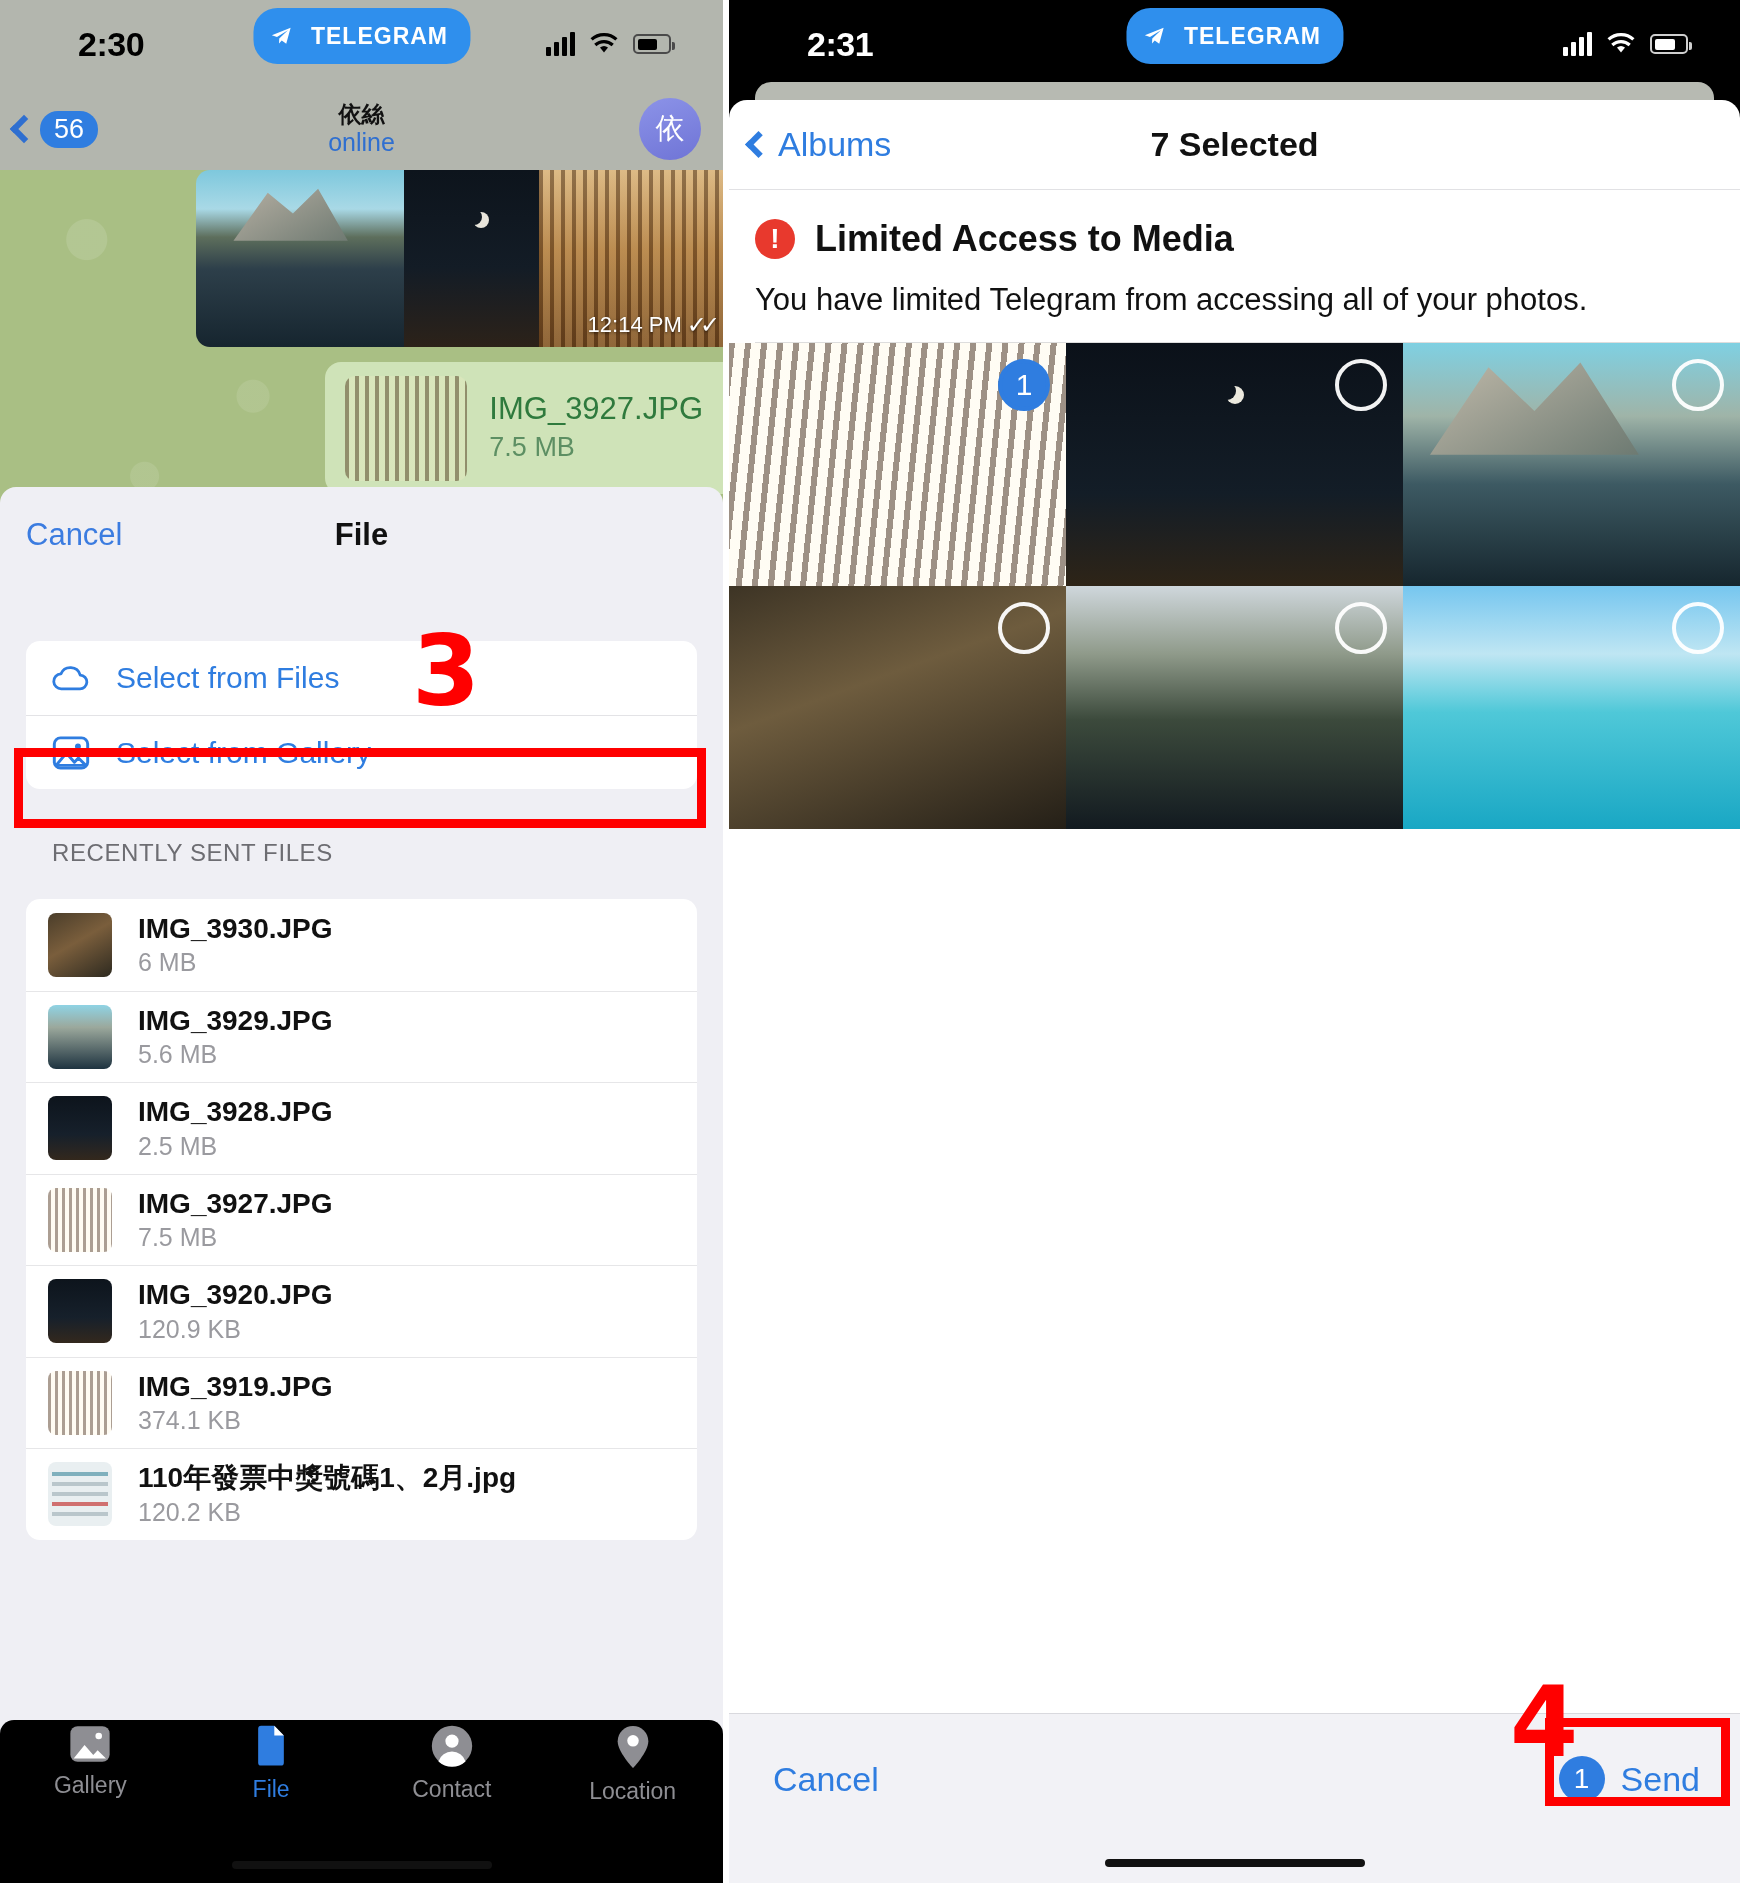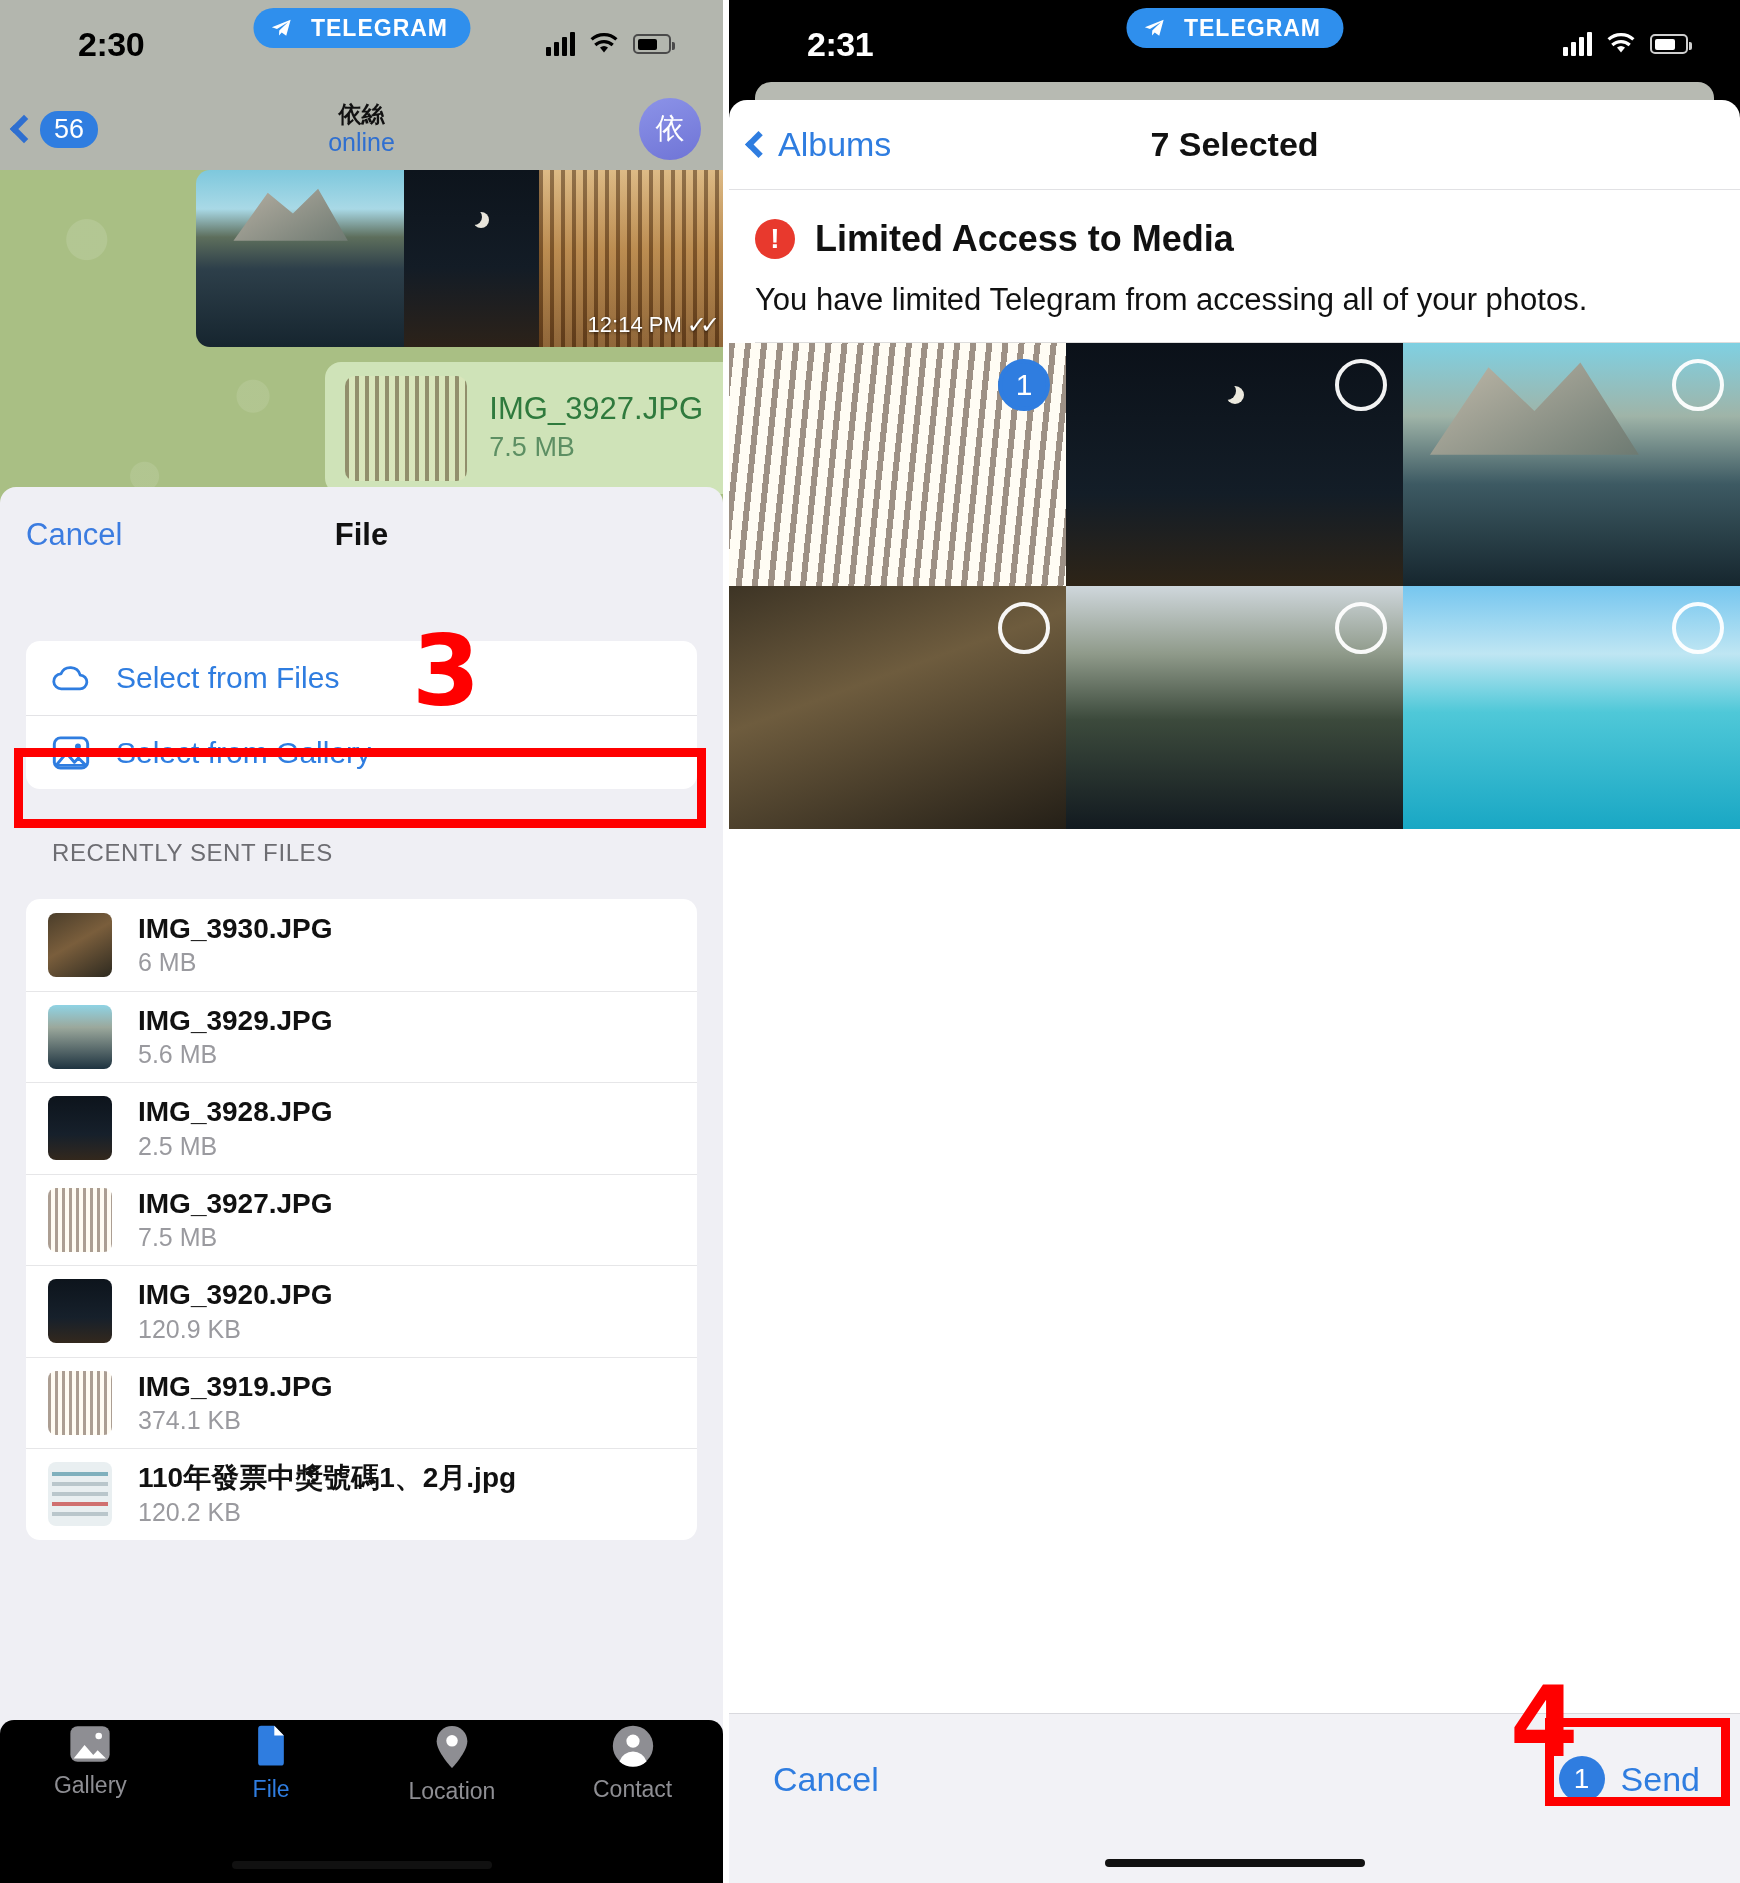--- a/index.html
+++ b/index.html
@@ -24,21 +24,21 @@
   }
   .sb-left  { background: #b3b6ae; }
   .sb-right { background: #000000; }
   .sb-time {
     position: absolute; font-size: 34px; font-weight: bold; letter-spacing: -0.5px;
   }
   .sb-left .sb-time  { left: 78px; color: #000; }
   .sb-right .sb-time { left: 78px; color: #fff; }
   .tg-pill {
     position: absolute; left: 50%; transform: translateX(-50%); top: 8px;
-    background: #2f8fed; border-radius: 24px; height: 40px;
+    background: #2f8fed; border-radius: 24px; height: 56px;
     display: flex; align-items: center; gap: 18px; padding: 0 22px 0 16px;
   }
   .tg-pill .tg-label { color: #fff; font-size: 23px; font-weight: bold; letter-spacing: 1px; }
   .sb-icons { position: absolute; right: 52px; display: flex; align-items: center; gap: 14px; }
   .bars { display: flex; align-items: flex-end; gap: 3px; height: 24px; }
   .bars i { width: 5px; border-radius: 1px; display: block; }
   .dark .bars i { background: #000; }
   .light .bars i { background: #fff; }
   .bars i:nth-child(1){height:9px}.bars i:nth-child(2){height:14px}
   .bars i:nth-child(3){height:19px}.bars i:nth-child(4){height:24px}
@@ -363,33 +363,33 @@
           <span class="tlabel">Gallery</span>
         </div>
         <div class="tab active">
           <svg width="44" height="44" viewBox="0 0 20 24">
             <path d="M3 2.6A1.6 1.6 0 0 1 4.6 1h7.2l5.2 5.3v14.8a1.6 1.6 0 0 1-1.6 1.6H4.6A1.6 1.6 0 0 1 3 21.1z" fill="#2f7de0"></path>
             <path d="M11.8 1v5.3H17z" fill="#ffffff"></path>
           </svg>
           <span class="tlabel">File</span>
         </div>
         <div class="tab">
-          <svg width="40" height="46" viewBox="0 0 20 24">
-            <path d="M10 1a8 8 0 0 0-8 8c0 5.6 8 14 8 14s8-8.4 8-14a8 8 0 0 0-8-8z" fill="#8e8e93"></path>
-            <circle cx="10" cy="8.8" r="3" fill="#fff"></circle>
-          </svg>
-          <span class="tlabel">Location</span>
-        </div>
-        <div class="tab">
           <svg width="44" height="44" viewBox="0 0 24 24">
             <circle cx="12" cy="12" r="11" fill="#8e8e93"></circle>
             <circle cx="12" cy="9.3" r="3.6" fill="#fff"></circle>
             <path d="M4.6 20.4a7.8 7.8 0 0 1 14.8 0 11 11 0 0 1-14.8 0z" fill="#fff"></path>
           </svg>
           <span class="tlabel">Contact</span>
+        </div>
+        <div class="tab">
+          <svg width="40" height="46" viewBox="0 0 20 24">
+            <path d="M10 1a8 8 0 0 0-8 8c0 5.6 8 14 8 14s8-8.4 8-14a8 8 0 0 0-8-8z" fill="#8e8e93"></path>
+            <circle cx="10" cy="8.8" r="3" fill="#fff"></circle>
+          </svg>
+          <span class="tlabel">Location</span>
         </div>
         <div class="home-ind"></div>
       </div>
     </div>
 
     <div class="anno-box" id="anno3"></div>
     <div class="anno-num" id="anno3num"><span>3</span></div>
   </div>
 
   <div class="panel-gap"></div>

